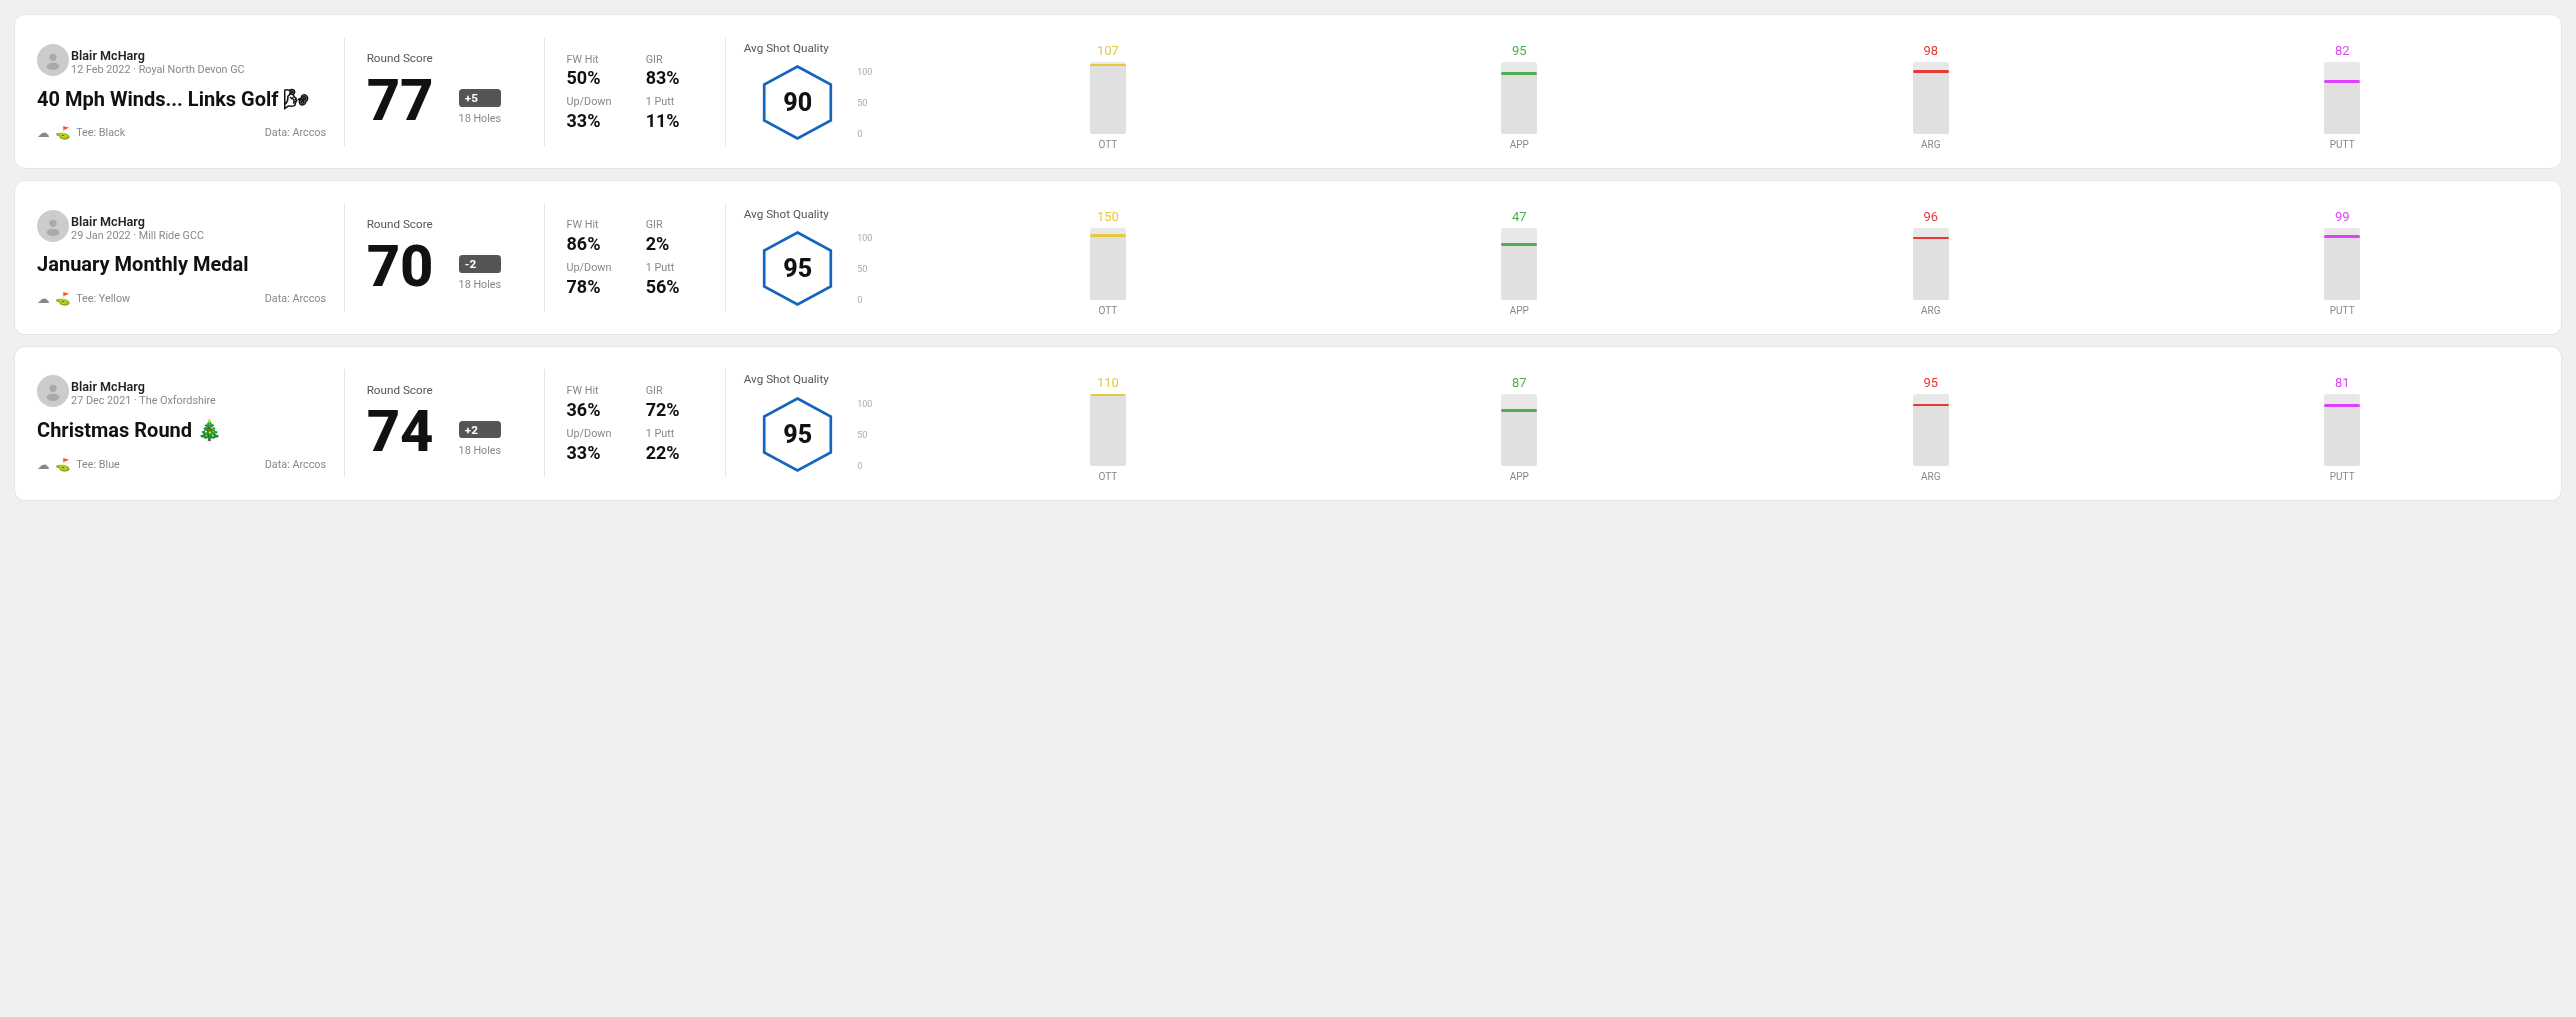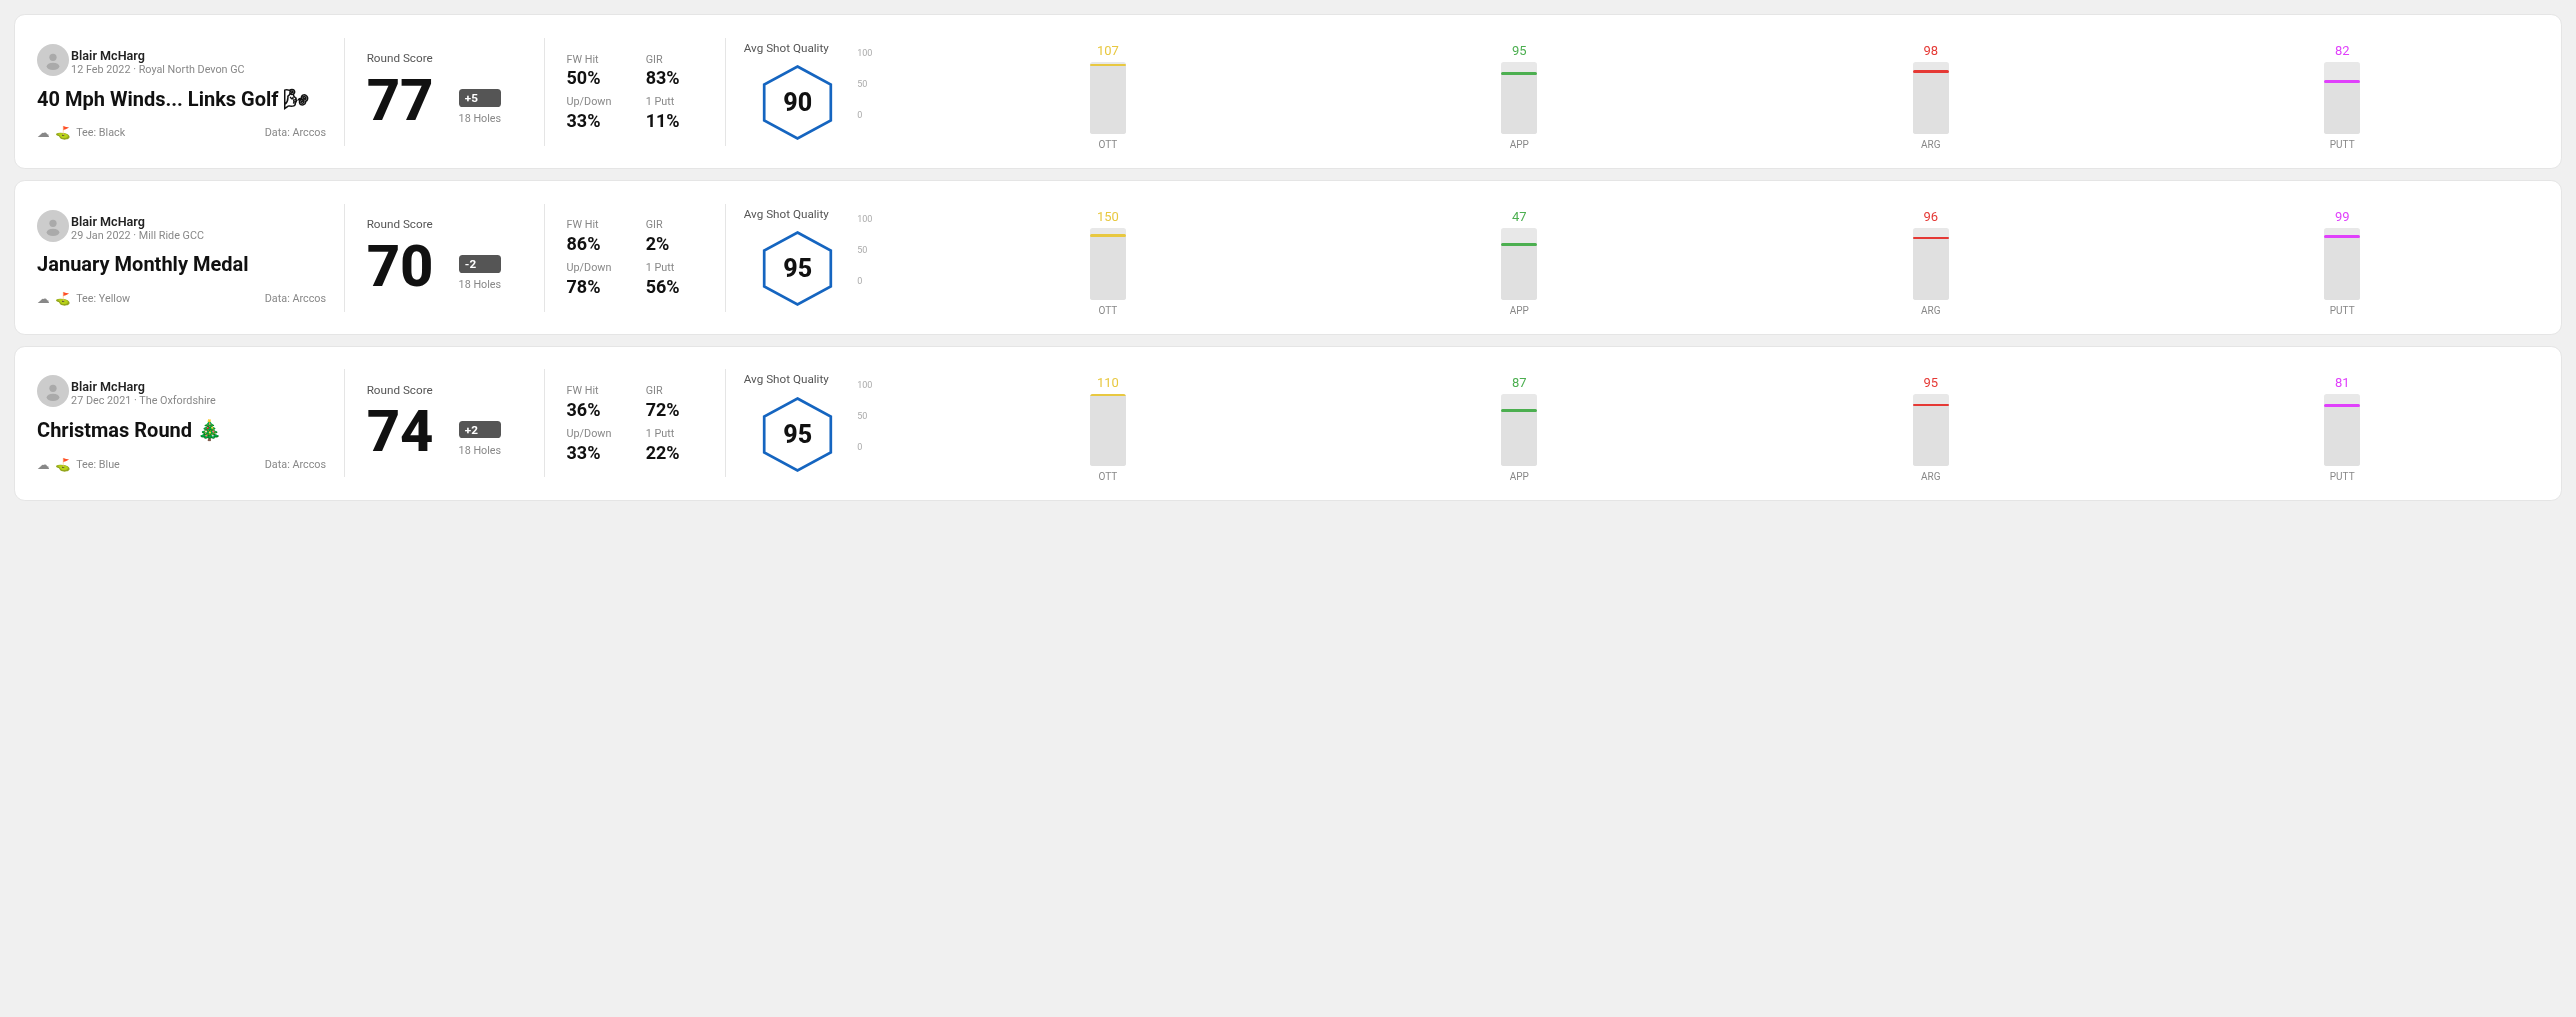--- a/index.html
+++ b/index.html
@@ -221,21 +221,21 @@
       border-radius: 1.8px;
     }
     .bar-label {
       font-size: 10px;
       color: #888;
       margin-top: 3.6px;
     }
     .chart-y-labels {
       position: absolute;
       left: -27px;
-      top: 15px;
+      top: 34px;
       display: flex;
       flex-direction: column;
       justify-content: space-between;
       height: 72px;
       font-size: 9px;
       color: #aaa;
     }
     .chart-wrapper {
       position: relative;
       padding-left: 27px;

